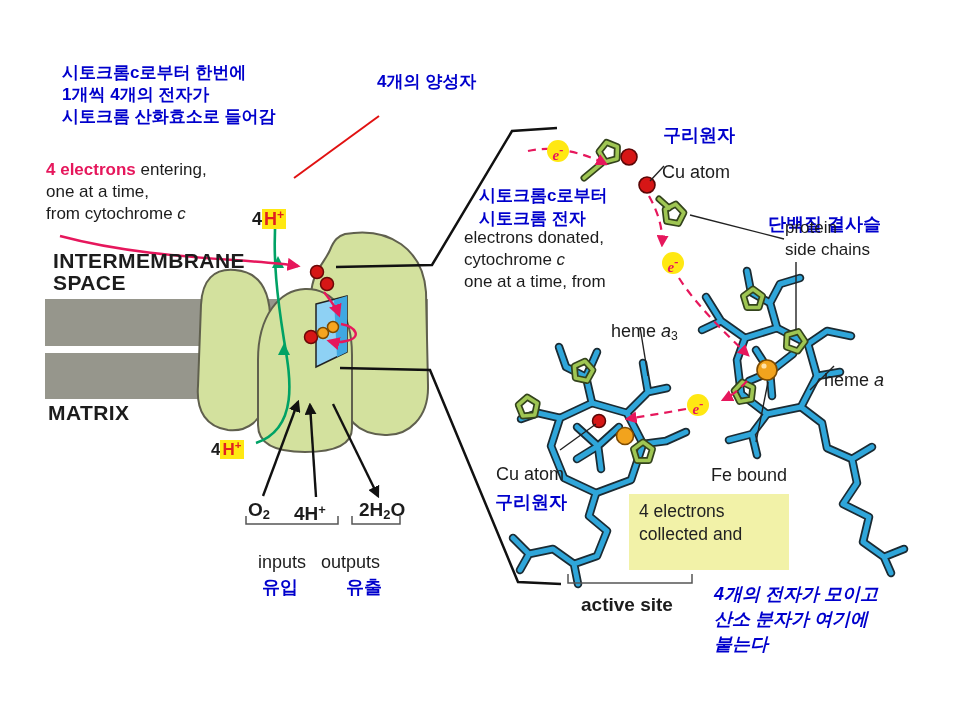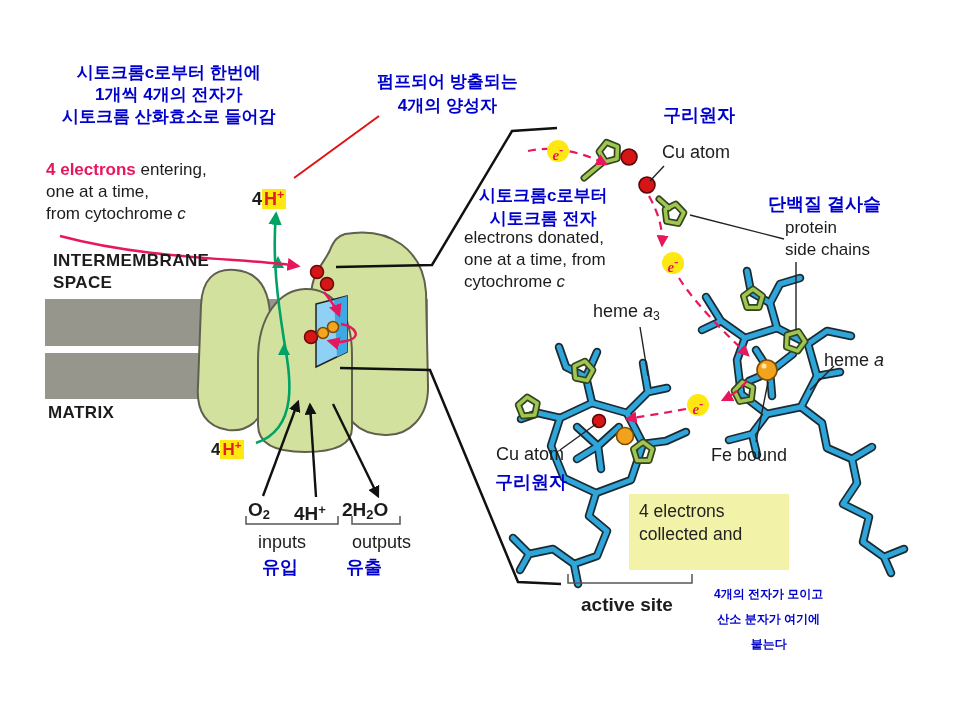--- a/index.html
+++ b/index.html
@@ -1,24 +1,24 @@
 <!DOCTYPE html>
 <html><head>
 <meta charset="utf-8">
 <style>
   html,body{margin:0;padding:0;background:#fff;}
   #stage{position:relative;width:960px;height:720px;background:#ffffff;overflow:hidden;
          font-family:"Liberation Sans",sans-serif;}
   #art{position:absolute;left:0;top:0;}
   .lbl{position:absolute;font-size:17px;color:#1c1c1c;white-space:nowrap;line-height:22px;}
   .b{font-weight:bold;}
-  .kr{color:#0000cc;font-weight:bold;font-size:17px;line-height:22px;text-align:center;}
-  .kr18{font-size:12px;line-height:25px;}
-  .big{font-size:17px;font-weight:bold;letter-spacing:.4px;}
-  .sz18{font-size:18px;}
+  .kr{color:#0000cc;font-weight:bold;font-size:17px;line-height:22px;}
+  .kr18{font-size:18px;line-height:25px;font-style:italic;}
+  .big{font-size:21px;font-weight:bold;letter-spacing:.4px;}
+  .sz18{font-size:18px;margin-top:20px;}
   .sz19{font-size:19px;font-weight:bold;}
   .red{color:#e6175c;font-weight:bold;}
   .hl{background:#ffe812;color:#e02020;font-weight:bold;padding:0 2px;}
   .it{font-style:italic;}
   .sb{font-size:.68em;vertical-align:-0.25em;}
   .sp{font-size:.68em;vertical-align:0.5em;}
   .note-box{position:absolute;left:629px;top:494px;width:160px;height:76px;background:#f2f2a8;
             font-size:17.5px;line-height:23px;color:#222;padding:6px 0 0 10px;box-sizing:border-box;}
   .e-badge{position:absolute;width:22px;height:22px;border-radius:50%;background:#ffe812;
            color:#e6175c;font:bold italic 15px "Liberation Serif",serif;text-align:center;line-height:21px;}
@@ -199,21 +199,20 @@
   </g>
 </svg>
 
 <div class="lbl kr" style="left:62px;top:62px">
   <div>시토크롬c로부터 한번에</div>
   <div>1개씩 4개의 전자가</div>
   <div>시토크롬 산화효소로 들어감</div>
 </div>
 
 <div class="lbl kr" style="left:377px;top:70px;line-height:24px">
-  <div>펌프되어 방출되는</div>
   <div>4개의 양성자</div>
 </div>
 
 <div class="lbl" style="left:46px;top:159px">
   <div><span class="red">4 electrons</span><span> entering,</span></div>
   <div>one at a time,</div>
   <div><span>from cytochrome </span><span class="it">c</span></div>
 </div>
 
 <div class="lbl sz18 b" style="left:252px;top:184px">
@@ -225,46 +224,46 @@
   <div>SPACE</div>
 </div>
 <div class="lbl big" style="left:48px;top:402px">MATRIX</div>
 
 <div class="lbl b" style="left:211px;top:434px">
   <span>4</span><span class="hl"><span>H</span><span class="sp">+</span></span>
 </div>
 
 <div class="lbl sz19" style="left:248px;top:499px"><span>O</span><span class="sb">2</span></div>
 <div class="lbl sz19" style="left:294px;top:499px"><span>4H</span><span class="sp">+</span></div>
-<div class="lbl sz19" style="left:342px;top:499px"><span>2H</span><span class="sb">2</span><span>O</span></div>
+<div class="lbl sz19" style="left:359px;top:499px"><span>2H</span><span class="sb">2</span><span>O</span></div>
 <div class="lbl sz18" style="left:258px;top:531px">inputs</div>
-<div class="lbl sz18" style="left:352px;top:531px">outputs</div>
+<div class="lbl sz18" style="left:321px;top:531px">outputs</div>
 <div class="lbl kr sz18" style="left:262px;top:556px">유입</div>
 <div class="lbl kr sz18" style="left:346px;top:556px">유출</div>
 
 <div class="lbl kr sz18" style="left:663px;top:104px">구리원자</div>
 <div class="lbl sz18" style="left:662px;top:141px">Cu atom</div>
 
 <div class="lbl kr" style="left:479px;top:184px;line-height:23px">
   <div>시토크롬c로부터</div>
   <div>시토크롬 전자</div>
 </div>
 <div class="lbl" style="left:464px;top:227px">
   <div>electrons donated,</div>
+  <div><span>cytochrome </span><span class="it">c</span></div>
   <div>one at a time, from</div>
-  <div><span>cytochrome </span><span class="it">c</span></div>
 </div>
 
 <div class="lbl kr sz18" style="left:768px;top:193px">단백질 곁사슬</div>
 <div class="lbl" style="left:785px;top:217px">
   <div>protein</div>
   <div>side chains</div>
 </div>
 
-<div class="lbl sz18" style="left:593px;top:300px"><span>heme </span><span class="it">a</span><span class="sb">3</span></div>
+<div class="lbl sz18" style="left:611px;top:300px"><span>heme </span><span class="it">a</span><span class="sb">3</span></div>
 <div class="lbl sz18" style="left:824px;top:349px"><span>heme </span><span class="it">a</span></div>
 <div class="lbl sz18" style="left:711px;top:444px">Fe bound</div>
 <div class="lbl sz18" style="left:496px;top:443px">Cu atom</div>
 <div class="lbl kr sz18" style="left:495px;top:471px">구리원자</div>
 
 <div class="note-box">
   <div>4 electrons</div>
   <div>collected and</div>
 </div>
 

